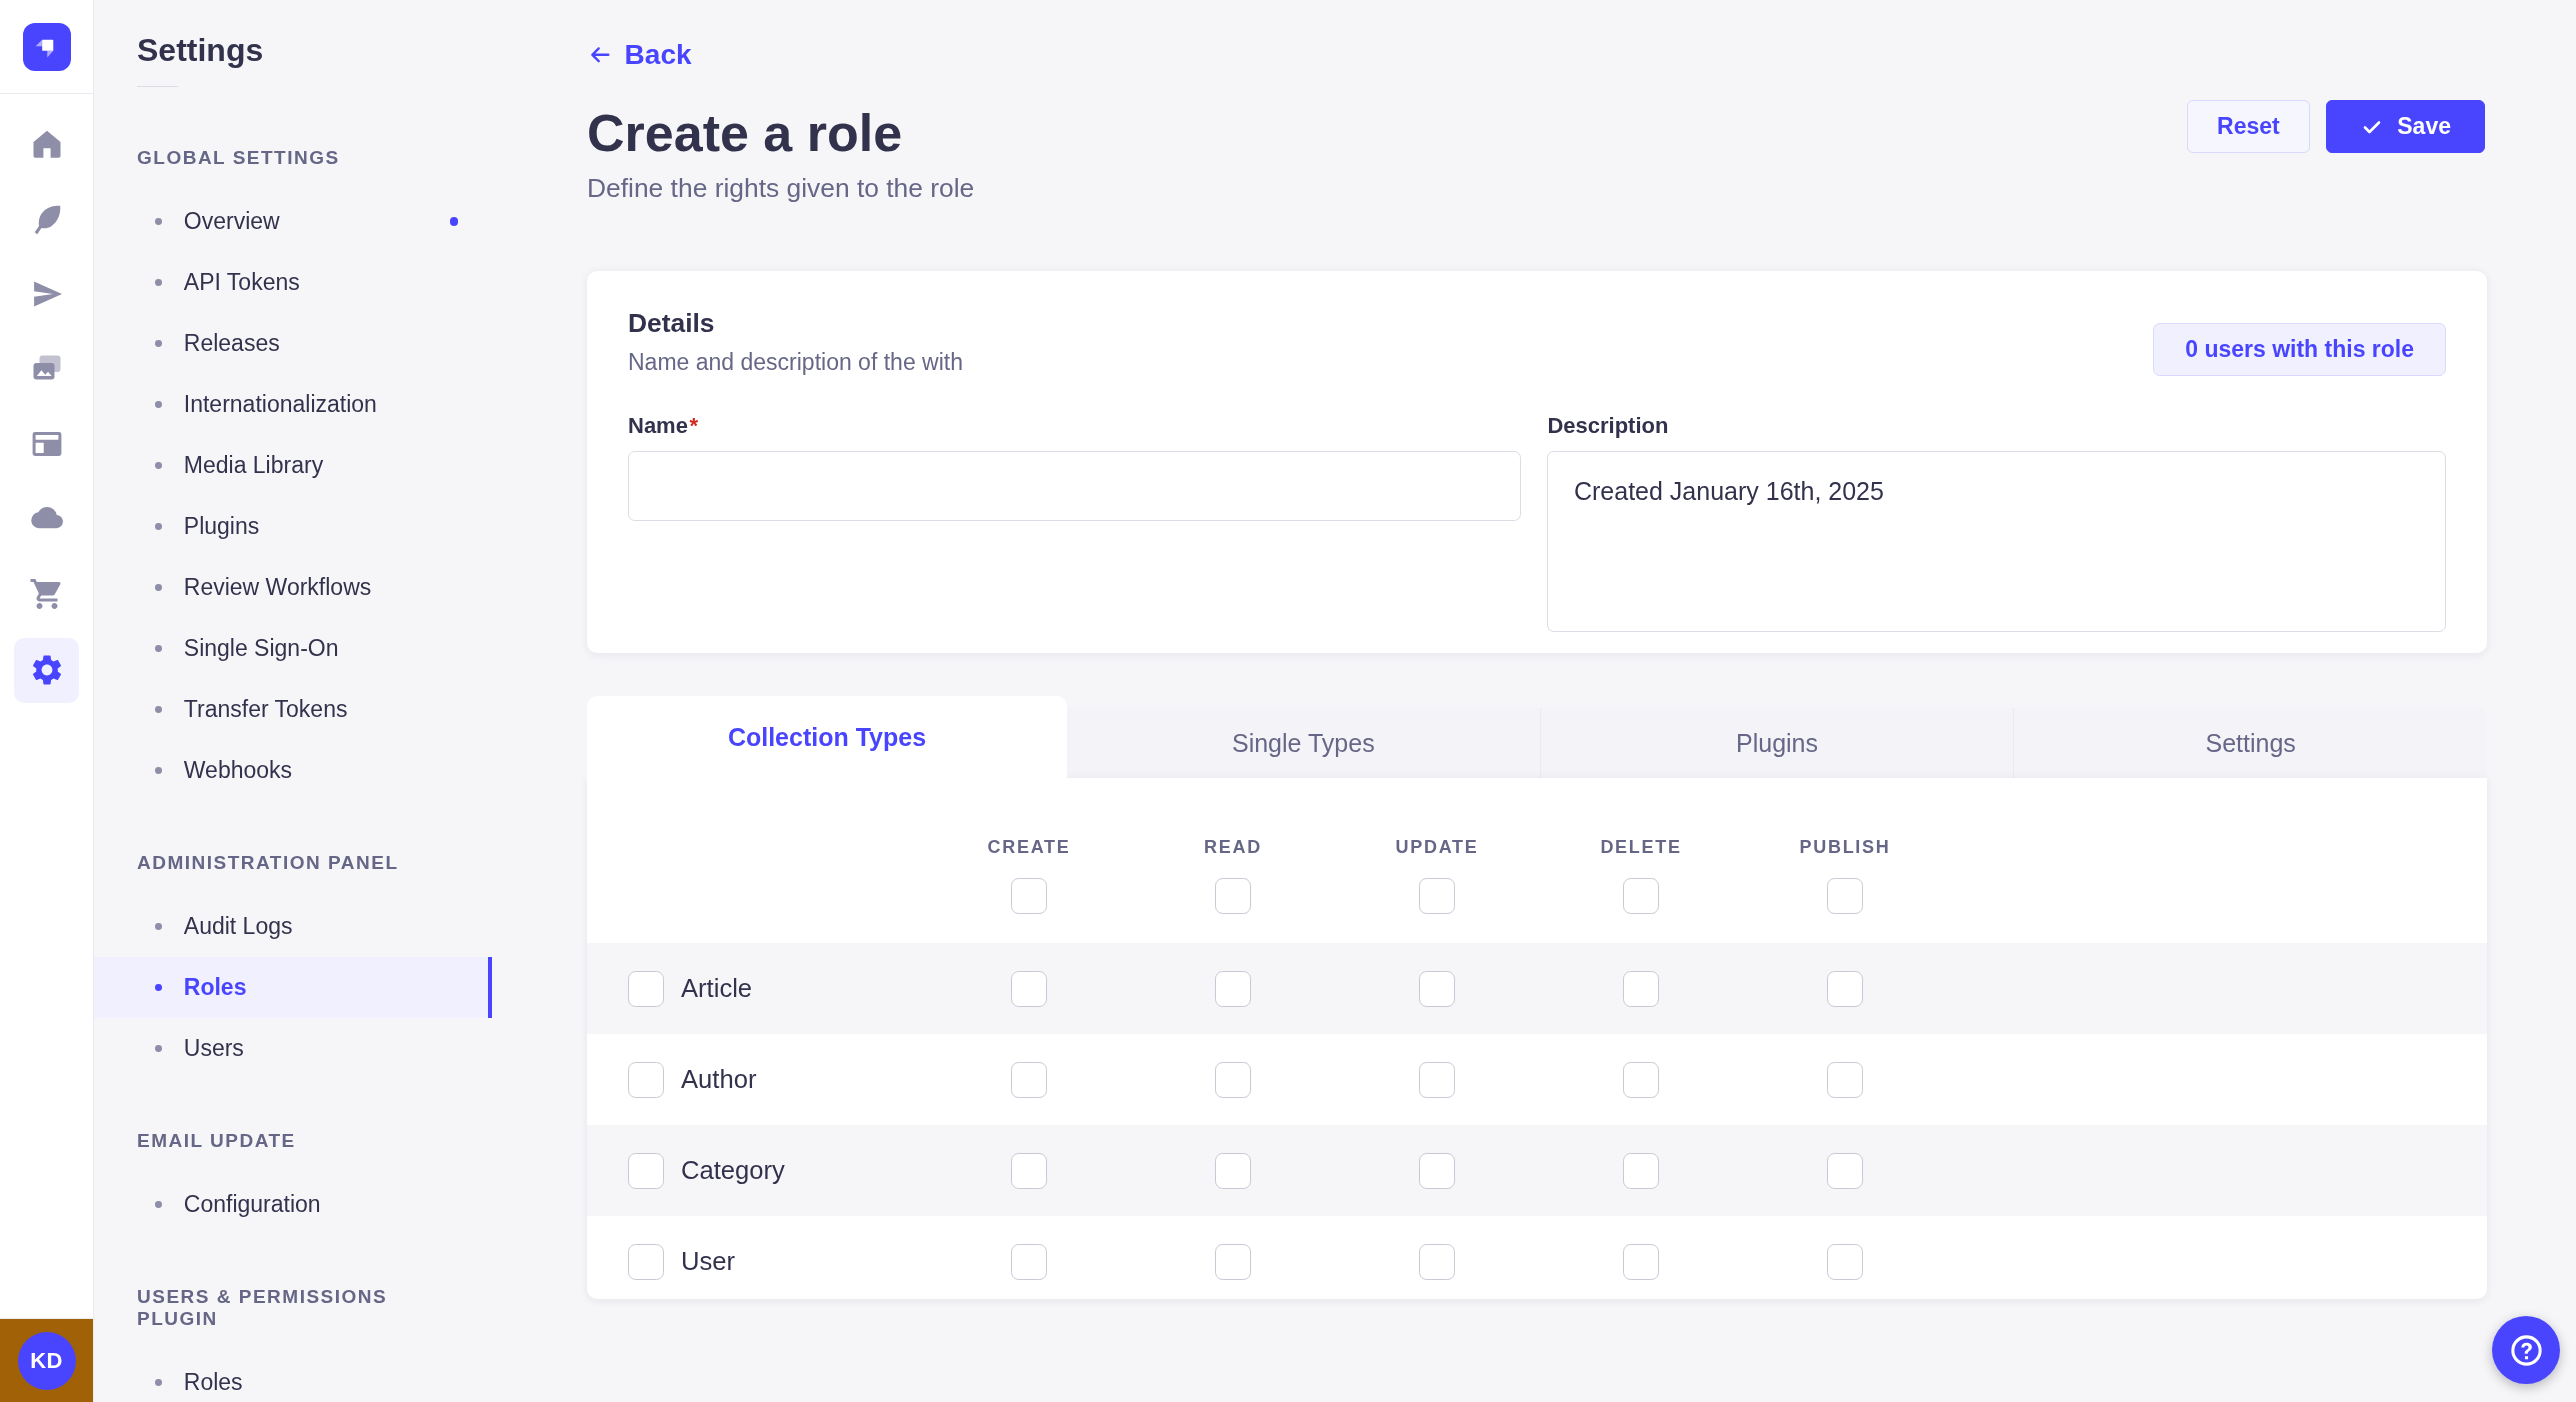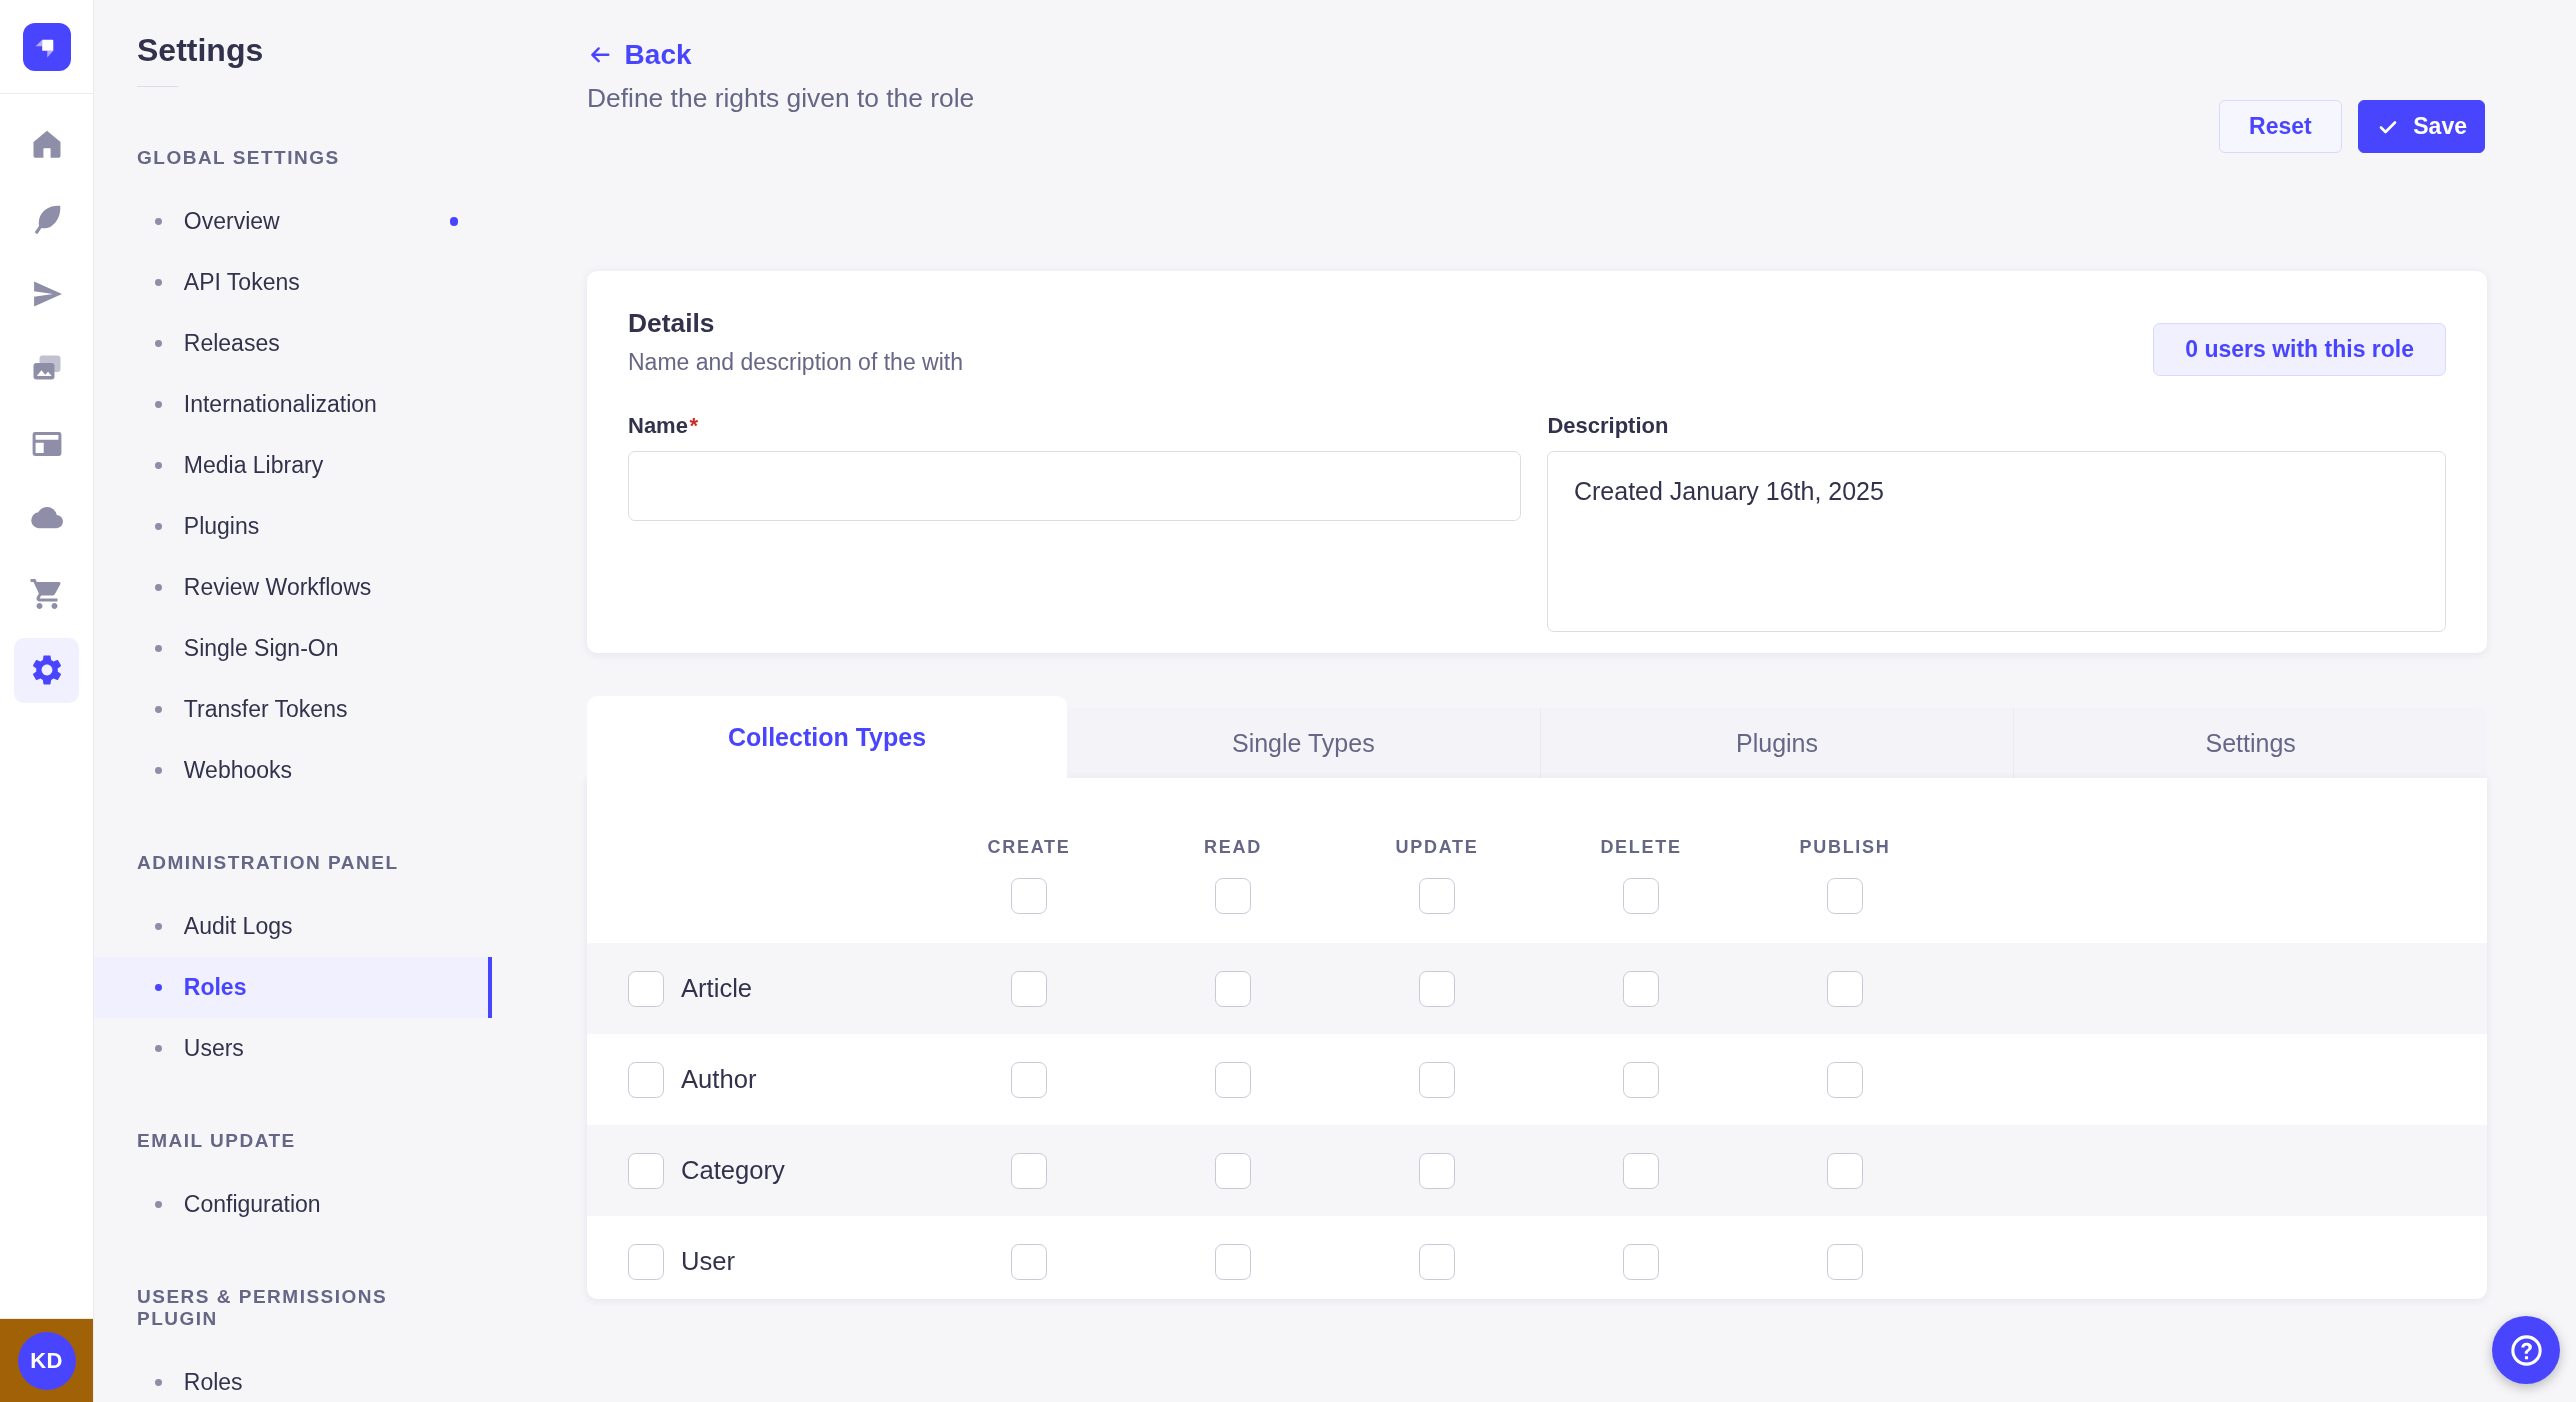--- a/index.html
+++ b/index.html
@@ -40,21 +40,21 @@
   
   .main { position:absolute; left:492px; top:0; right:0; bottom:0; background:#F6F6F9; }
   .page-header { position:relative; padding:39px 91px 0 95px; }
   .back-link { display:inline-flex; align-items:center; gap:12px; color:#4945FF; font-size:28px; font-weight:600; cursor:pointer; text-decoration:none; }
   .back-link svg { width:25.6px; height:25.6px; }
   .page-title { margin-top:34px; font-size:52px; font-weight:bold; color:#32324D; line-height:56px; }
   .page-subtitle { margin-top:12px; font-size:26.4px; color:#666687; }
   .header-actions { position:absolute; top:100px; right:91px; display:flex; gap:16px; }
   .btn { height:53px; border-radius:6px; font-size:23px; font-weight:bold; display:flex; align-items:center; justify-content:center; cursor:pointer; border:0.9px solid transparent; font-family:inherit; }
   .btn-reset { background:#F6F6FF; border-color:#D9D8FF; color:#4945FF; padding:0 29px; }
-  .btn-save { background:#4945FF; border-color:#4945FF; color:#FFFFFF; padding:0 17px; gap:13.6px; }
+  .btn-save { background:#4945FF; border-color:#4945FF; color:#FFFFFF; padding:0 33px; gap:13.6px; }
   .btn-save svg { width:24px; height:24px; }
   
   .card { position:absolute; left:95px; width:1900px; background:#FFFFFF; border-radius:10.2px; box-shadow:0 1.7px 8.5px rgba(33,33,82,0.08); }
   .card-details { top:271px; height:382px; padding:37px 41px; }
   .details-head { display:flex; justify-content:space-between; align-items:flex-end;gap:30px; }
   .details-title { font-size:26.4px; font-weight:bold; color:#32324D; }
   .details-subtitle { margin-top:10.2px; font-size:23px; color:#666687; }
   .users-badge { height:53px; padding:0 31px; margin-top:5.1px; background:#F0F0FF; border:0.9px solid #D9D8FF; border-radius:6.8px; color:#4945FF; font-size:23px; font-weight:bold; display:flex; align-items:center; cursor:pointer; }
   .fields { display:flex; gap:26.4px; margin-top:37px; }
   .field-left { width:893px; }
@@ -230,20 +230,21 @@
 </aside>
 
 <main class="main">
   <div class="page-header">
     <a class="back-link">
       <svg viewBox="0 0 24 24">
         <path d="M20 12H5m0 0 6-6m-6 6 6 6" fill="none" stroke="#4945FF" stroke-width="2.2" stroke-linecap="round" stroke-linejoin="round"></path>
       </svg>
       <span>Back</span>
     </a>
+    <h1 class="page-title">Create a role</h1>
     <div class="page-subtitle">Define the rights given to the role</div>
     <div class="header-actions">
       <button class="btn btn-reset">Reset</button>
       <button class="btn btn-save">
         <svg viewBox="0 0 24 24">
           <path d="m5 12.5 4.5 4.5L19 7.5" fill="none" stroke="#fff" stroke-width="2.6" stroke-linecap="round" stroke-linejoin="round"></path>
         </svg>
         <span>Save</span>
       </button>
     </div>

